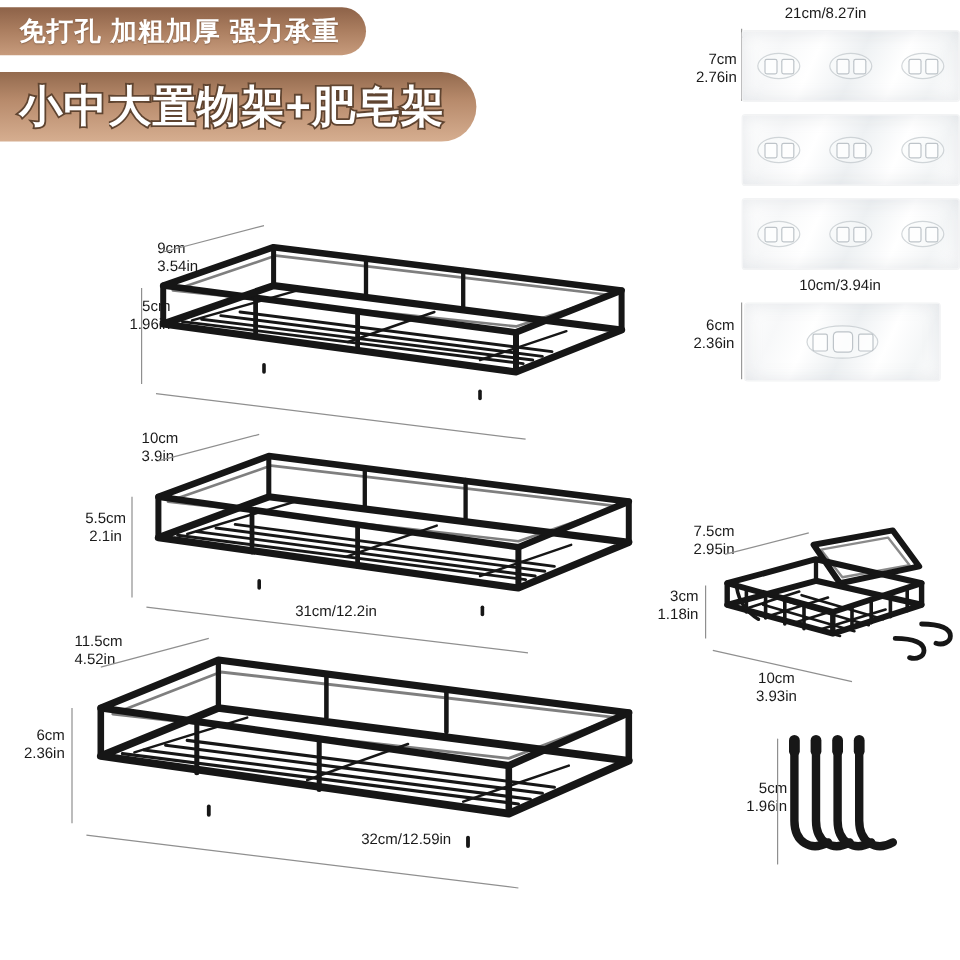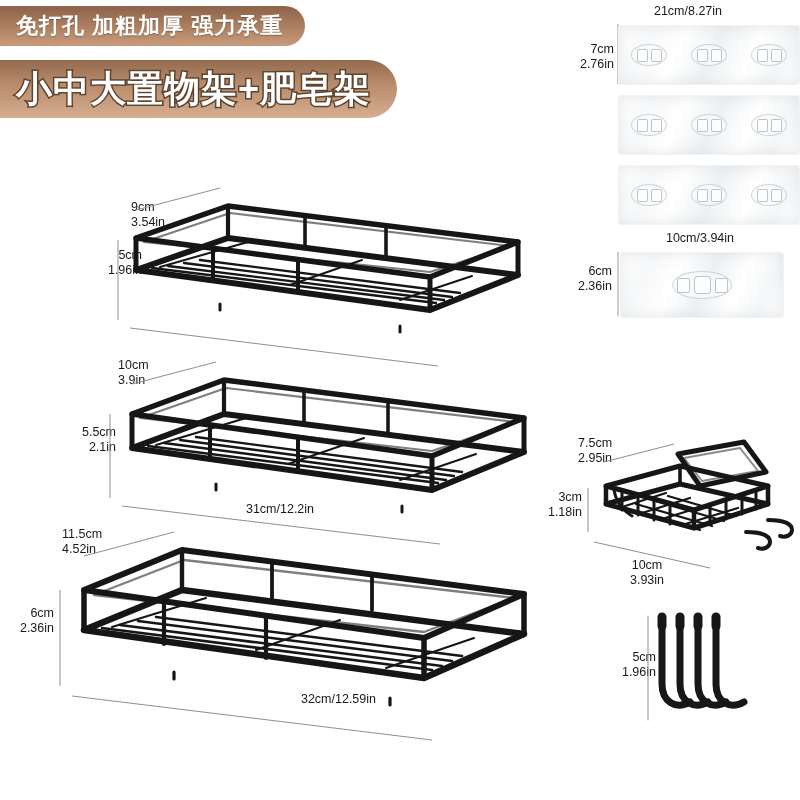--- a/index.html
+++ b/index.html
@@ -260,21 +260,21 @@
         <line x1="30" y1="148" x2="338" y2="186"></line>
       </g>
     </svg>
   </div>
 
   <div class="mlabel" style="left:118px;top:358px;">
     <span>10cm</span><br>
     <span>3.9in</span>
   </div>
 
-  <div class="mlabel rt" style="left:60px;top:425px;width:56px;">
+  <div class="mlabel rt" style="left:60px;top:425px;width:56px;text-align:center;">
     <span>5.5cm</span><br>
     <span>2.1in</span>
   </div>
 
   <div class="mlabel ctr" style="left:190px;top:502px;width:180px;">31cm/12.2in</div>
 
   <div class="gfx" style="left:88px;top:352px;">
     <svg width="470" height="165" viewBox="0 0 470 165">
       <g fill="none" stroke="#161616" stroke-linecap="round" stroke-linejoin="round">
         <path d="M44 62 L136 28 L436 66 L344 104 Z" stroke-width="5.5"></path>

